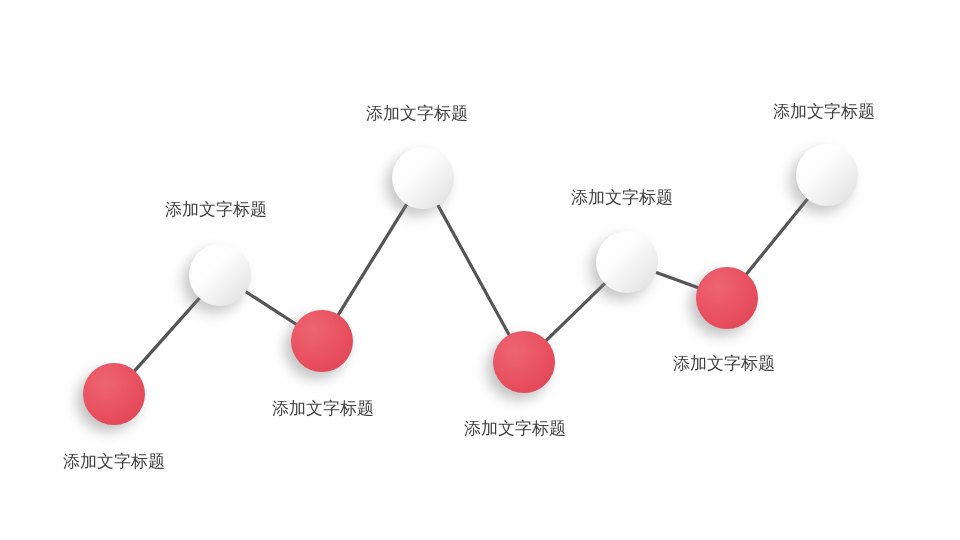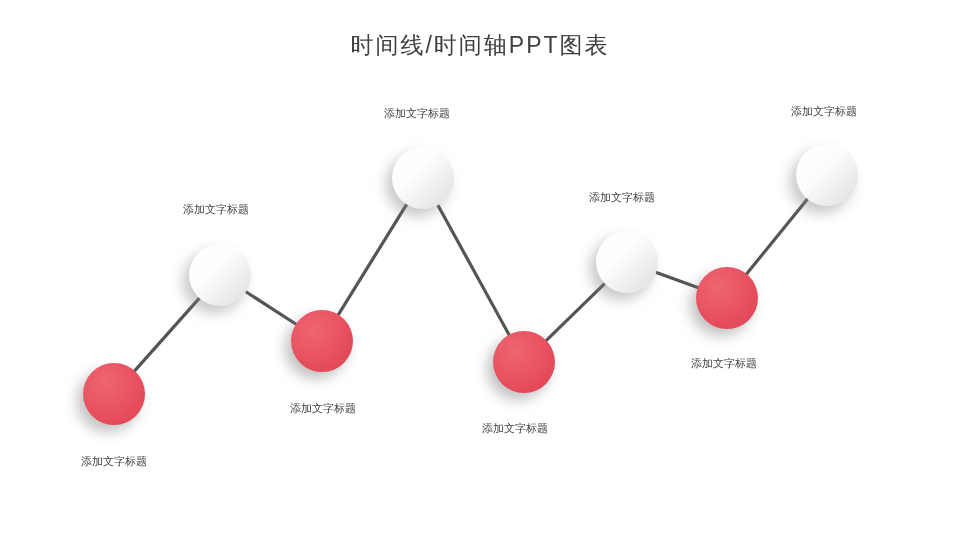--- a/index.html
+++ b/index.html
@@ -46,33 +46,32 @@
     background-image: radial-gradient(circle at 36% 32%, #ee6572 0%, #e8505f 55%, #dd4050 100%);
     box-shadow: -6px 7px 13px rgba(120,120,120,0.45);
   }
   .node.white {
     background: #ffffff;
     background-image: linear-gradient(135deg, #ffffff 0%, #fdfdfd 40%, #e9e9e9 78%, #dedede 100%);
     box-shadow: -6px 7px 13px rgba(130,130,130,0.45);
   }
   .label {
     position: absolute;
-    font-size: 11px;
+    font-size: 17px;
     color: #3f3f3f;
     white-space: nowrap;
     transform: translate(-50%, -50%);
     font-family: "Liberation Sans", sans-serif;
   }
 </style>
 </head>
 <body>
 
 <div id="stage">
 
-  <div id="title">时间线/时间轴PPT图表</div>
 
   <svg id="lines" viewBox="0 0 960 540">
       <line x1="133.28913060547063" y1="372.3452213014056" x2="200.71086939452937" y2="296.6547786985944" stroke="#555555" stroke-width="3.2" stroke-linecap="round"></line>
       <line x1="244.3475345574124" y1="290.75428706656095" x2="297.65246544258764" y2="325.24571293343905" stroke="#555555" stroke-width="3.2" stroke-linecap="round"></line>
       <line x1="337.2746953373957" y1="316.3487590099455" x2="407.7253046626043" y2="202.65124099005448" stroke="#555555" stroke-width="3.2" stroke-linecap="round"></line>
       <line x1="436.9544238839759" y1="203.4219207391244" x2="510.0455761160241" y2="336.5780792608756" stroke="#555555" stroke-width="3.2" stroke-linecap="round"></line>
       <line x1="544.8068704430775" y1="341.79915490963344" x2="606.1931295569225" y2="282.20084509036656" stroke="#555555" stroke-width="3.2" stroke-linecap="round"></line>
       <line x1="654.2857349441931" y1="271.8228645799095" x2="699.7142650558069" y2="288.1771354200905" stroke="#555555" stroke-width="3.2" stroke-linecap="round"></line>
       <line x1="745.294072451801" y1="275.49829088428487" x2="808.705927548199" y2="197.50170911571516" stroke="#555555" stroke-width="3.2" stroke-linecap="round"></line>
     </svg>

